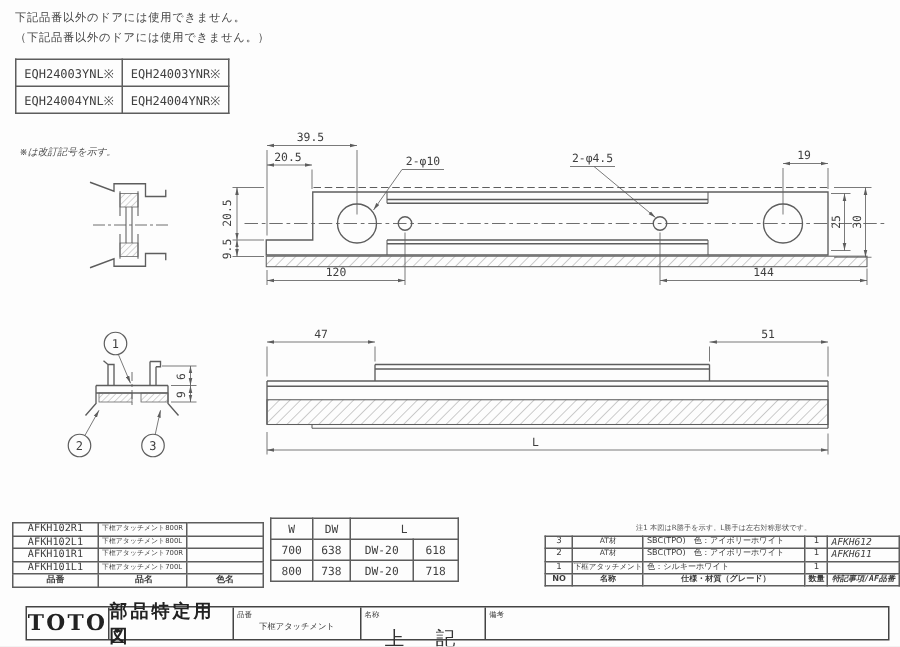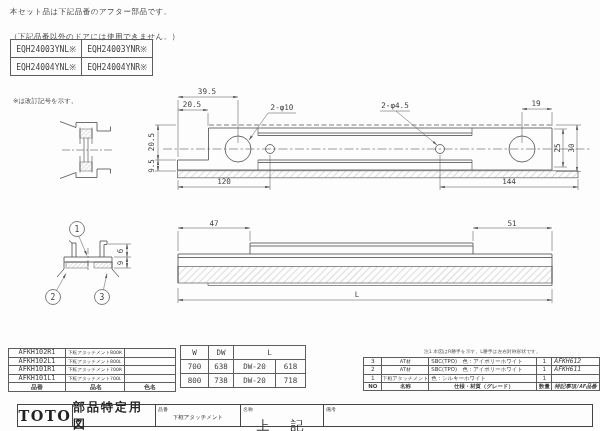--- a/index.html
+++ b/index.html
@@ -8,21 +8,21 @@
     background:#fdfdfd; overflow:hidden;
     font-family:"DejaVu Sans", sans-serif; color:#3d3d3d;
     -webkit-font-smoothing:antialiased;
   }
   .abs { position:absolute; }
   .jp-note { font-size:7.5px; letter-spacing:0.5px; color:#444; white-space:nowrap; }
   table { border-collapse:collapse; table-layout:fixed;border-radius:11px; }
   td, th { border:1px solid #5d5d5d; padding:0; text-align:center; vertical-align:middle; overflow:hidden; white-space:nowrap; font-weight:normal; }
   
   .eqh td { width:70px; height:17px; font-family:"DejaVu Sans Mono", monospace; font-size:8px; color:#3f3f3f; }
-  .footnote { font-size:6.5px; color:#4a4a4a; }
+  .footnote { font-size:6.5px; color:#4a4a4a;font-style:italic; }
   
   .parts td { height:7.6px; line-height:7.6px; }
   .parts .c-code { width:56px; font-family:"DejaVu Sans Mono", monospace; font-size:6.8px; }
   .parts .c-name { width:56px; font-size:4.6px; text-align:left; padding-left:2px; }
   .parts .c-color { width:50px; font-size:5.5px; }
   .parts .hdr { font-size:6px; font-weight:bold; }
   
   .size td { height:13px; font-family:"DejaVu Sans Mono", monospace; font-size:7.5px; color:#3f3f3f; }
   .size .w1 { width:27px; } .size .w2 { width:24px; } .size .w3 { width:41px; } .size .w4 { width:29px; }
   
@@ -206,22 +206,22 @@
     </g>
     <g>
       <text class="bt" x="77" y="232" text-anchor="middle">1</text>
       <text class="bt" x="53" y="300" text-anchor="middle">2</text>
       <text class="bt" x="102" y="300" text-anchor="middle">3</text>
       <text class="dt" x="123" y="251" text-anchor="middle" transform="rotate(-90 123 251)">6</text>
       <text class="dt" x="123" y="263" text-anchor="middle" transform="rotate(-90 123 263)">9</text>
     </g>
   </svg>
 
-  <div class="abs jp-note" style="left:10px;top:7px">本セット品は下記品番のアフター部品です。</div>
-  <div class="abs jp-note" style="left:10px;top:32px">（下記品番以外のドアには使用できません。）</div>
+  <div class="abs jp-note" style="left:10px;top:7px">下記品番以外のドアには使用できません。</div>
+  <div class="abs jp-note" style="left:10px;top:20px">（下記品番以外のドアには使用できません。）</div>
 
   <table class="abs eqh" style="left:10px;top:39px">
     <tbody>
         <tr>
       <td>EQH24003YNL※</td>
       <td>EQH24003YNR※</td>
     </tr>
     <tr>
       <td>EQH24004YNL※</td>
       <td>EQH24004YNR※</td>

